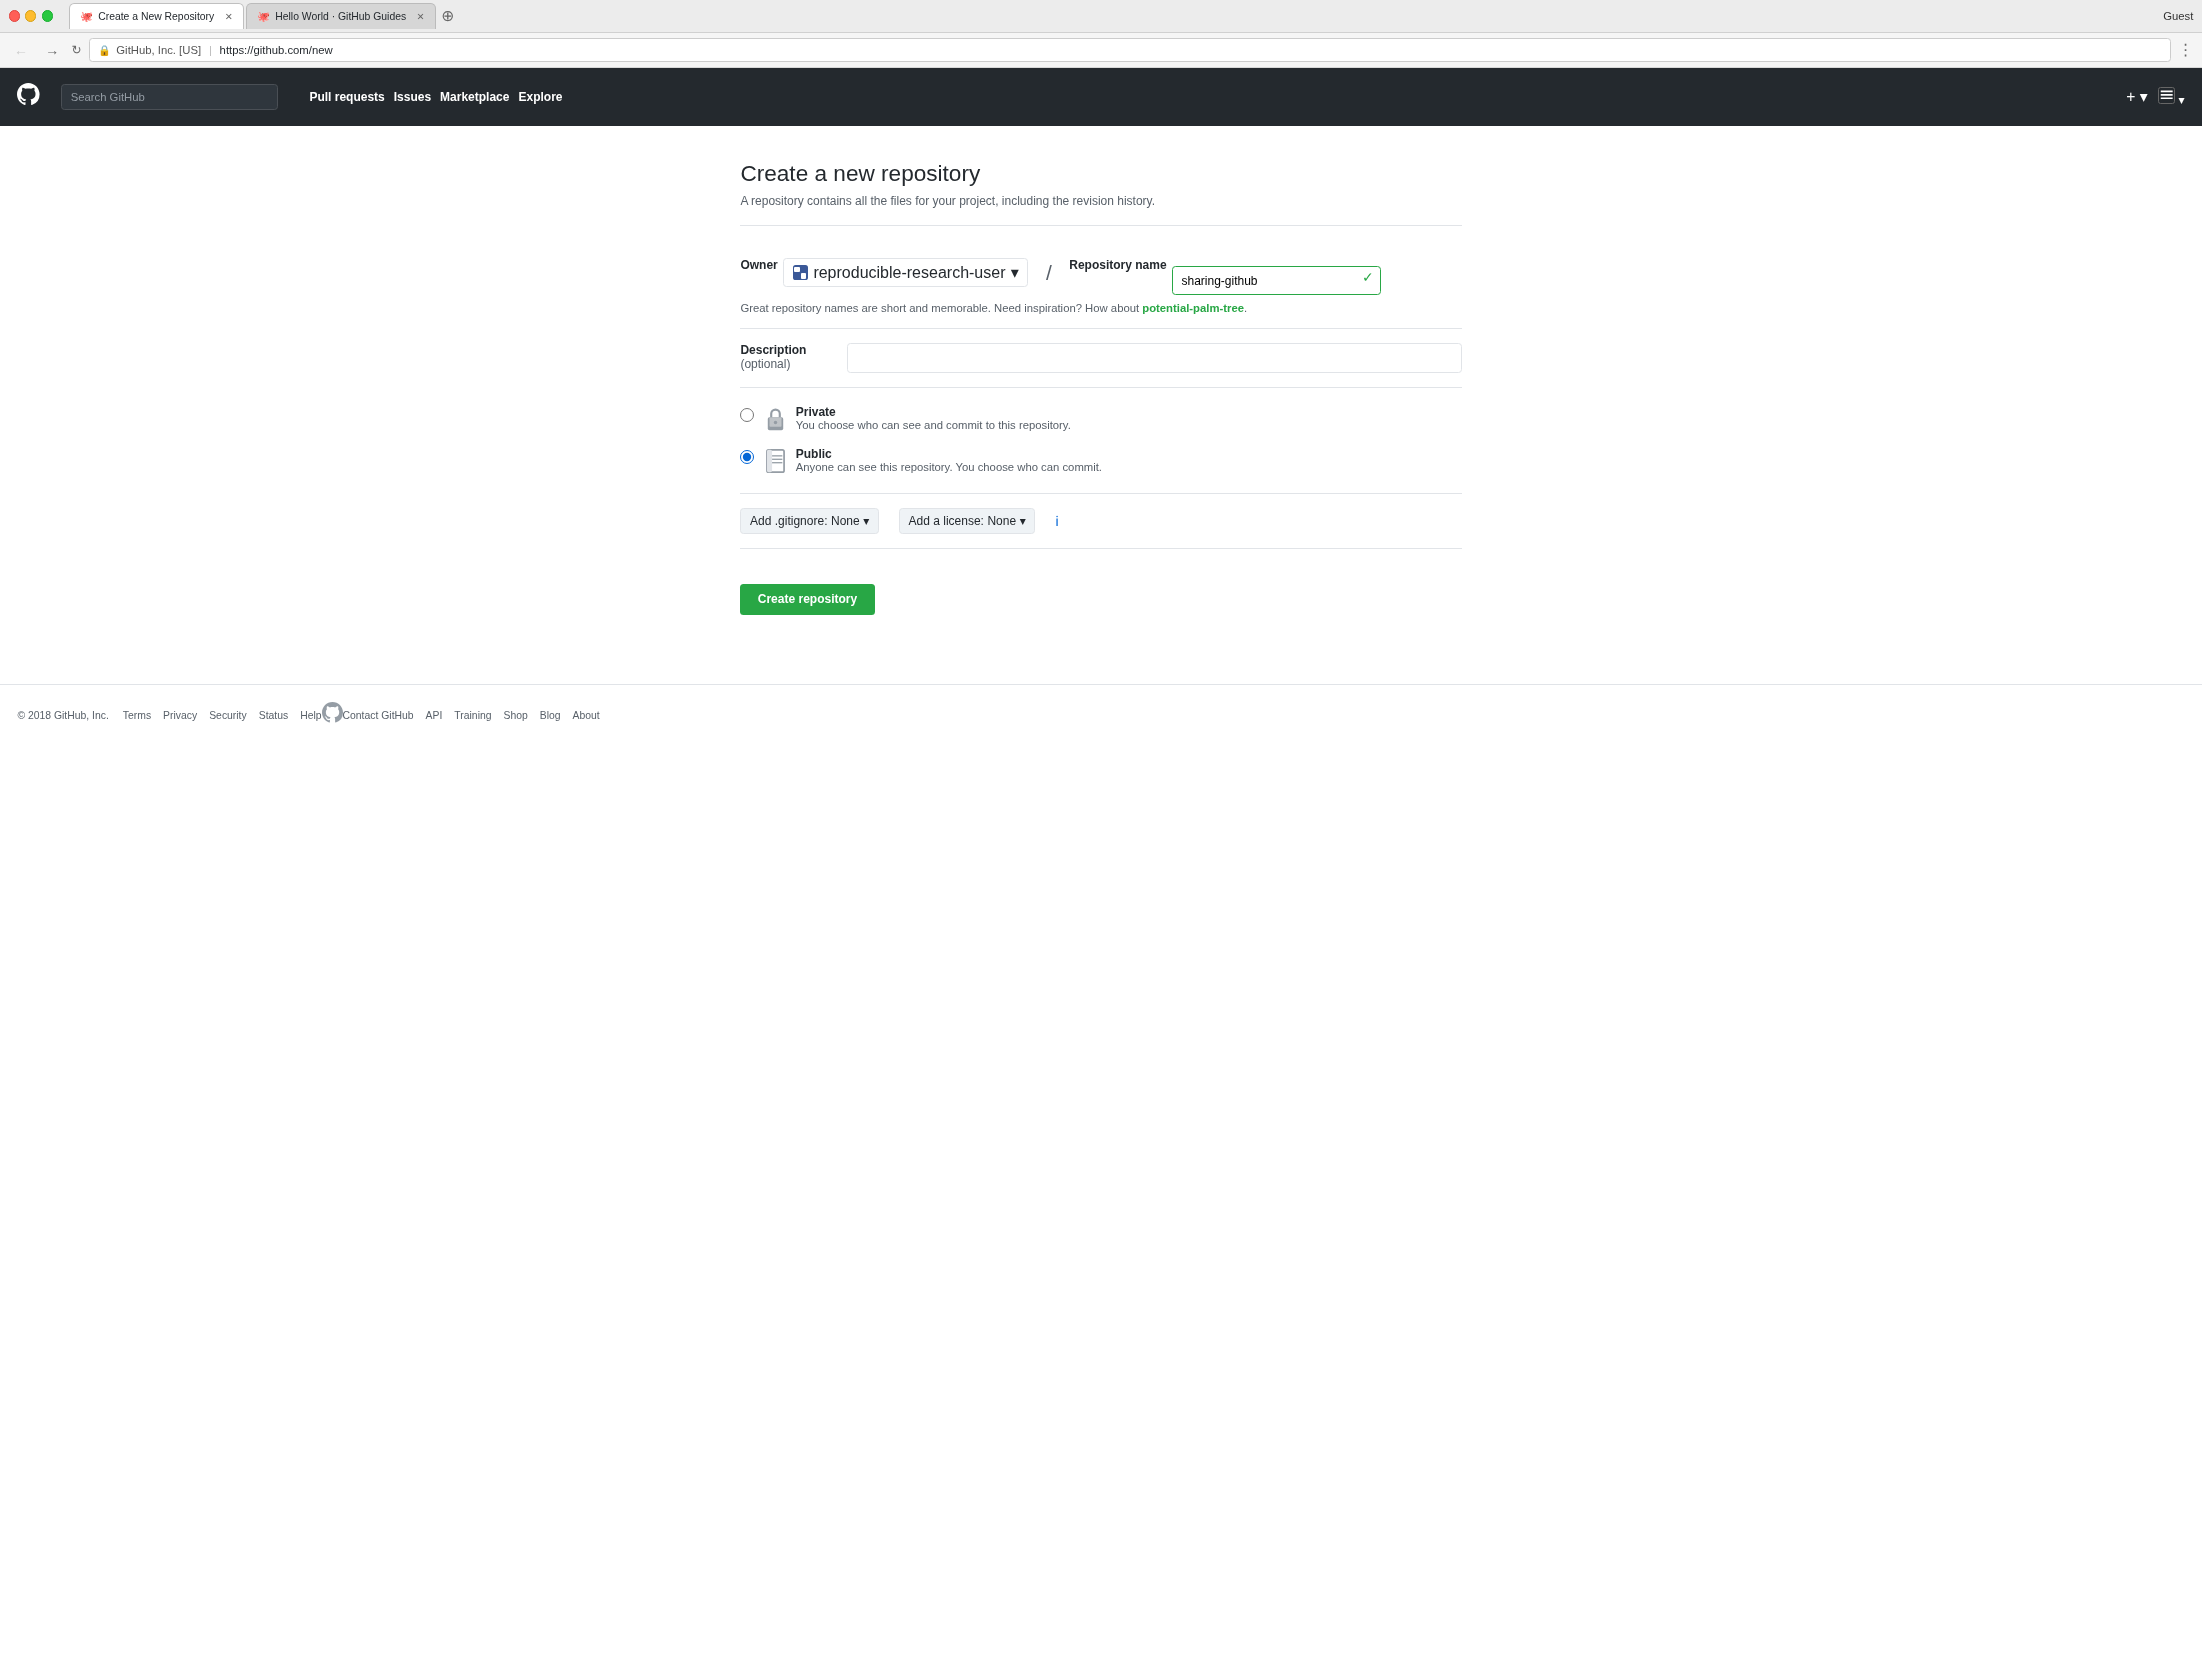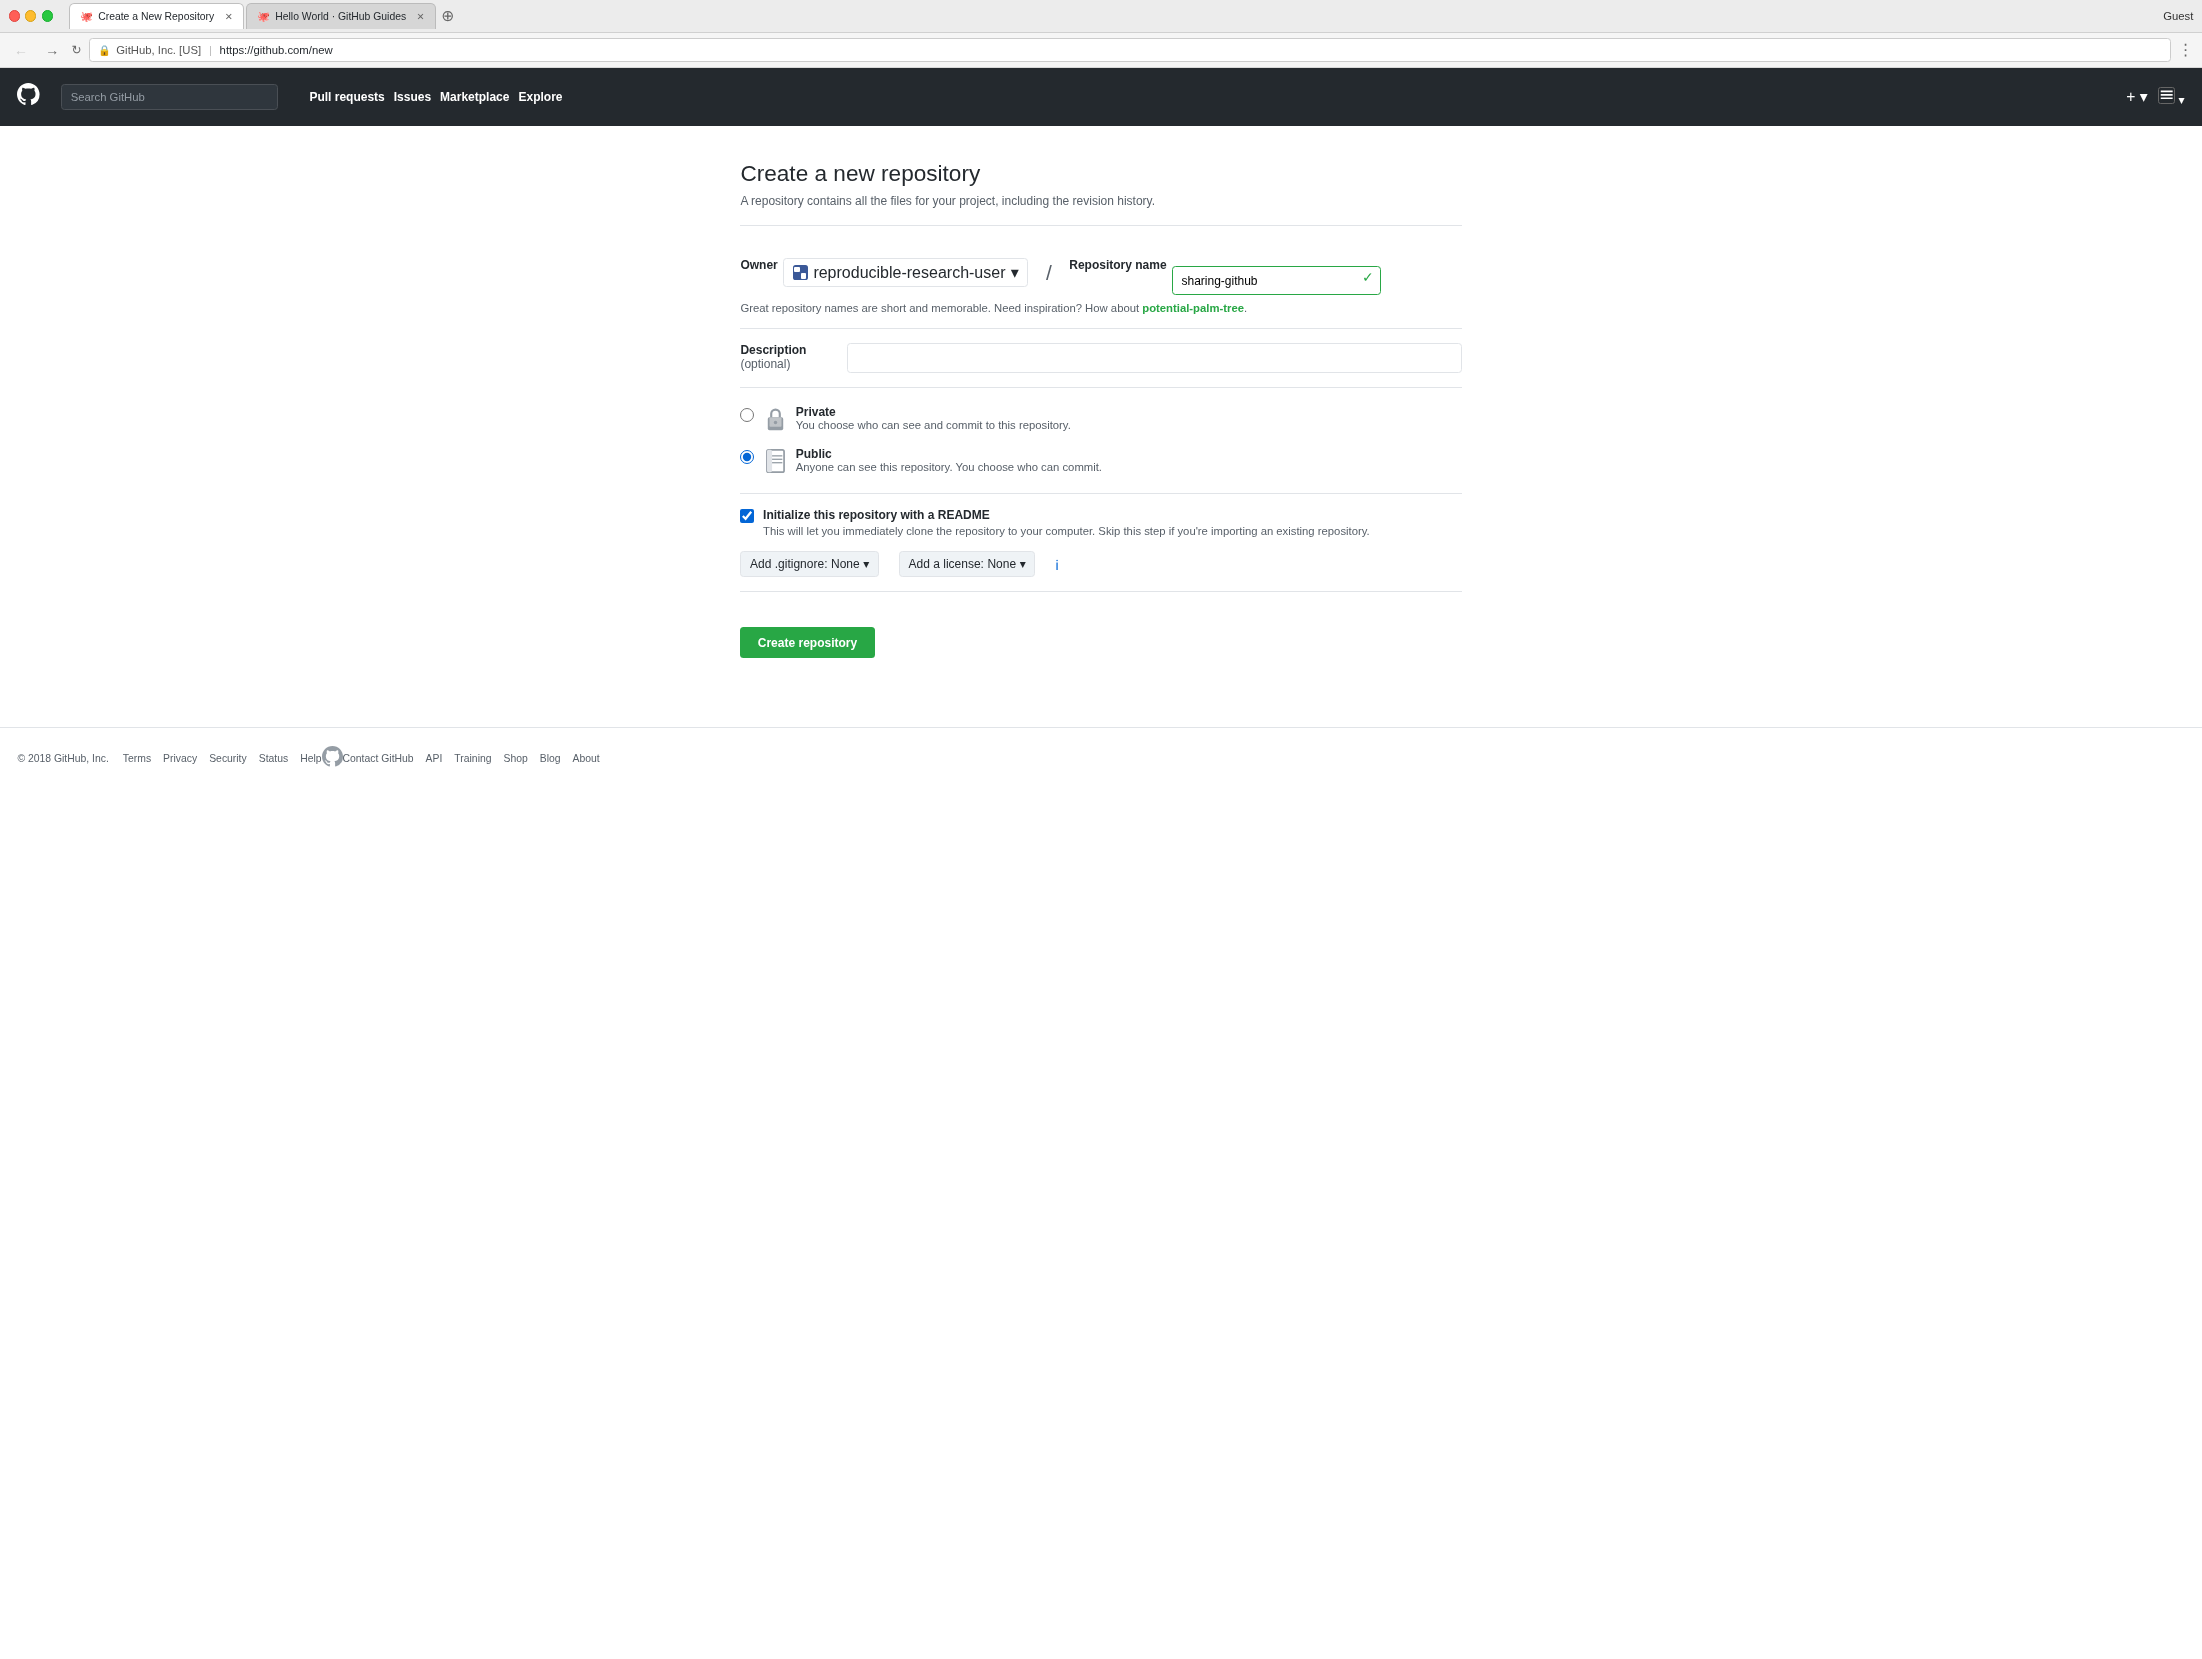--- a/index.html
+++ b/index.html
@@ -363,27 +363,20 @@
           <div class="radio-label">Public</div>
           <div class="radio-desc">Anyone can see this repository. You choose who can commit.</div>
         </div>
       </div>
     </div>
 
     <hr class="divider">
 
     
     <div class="checkbox-section">
-      <div class="checkbox-option">
-        <input type="checkbox" checked="" style="">
-        <div>
-          <div class="checkbox-label">Initialize this repository with a README</div>
-          <div class="checkbox-desc">This will let you immediately clone the repository to your computer. Skip this step if you're importing an existing repository.</div>
-        </div>
-      </div>
 
       <div class="gitignore-section">
         <div class="select-dropdown">
           <span>Add .gitignore: </span>
           <span>None</span>
           <span> ▾</span>
         </div>
         <div class="select-dropdown">
           <span>Add a license: </span>
           <span>None</span>

